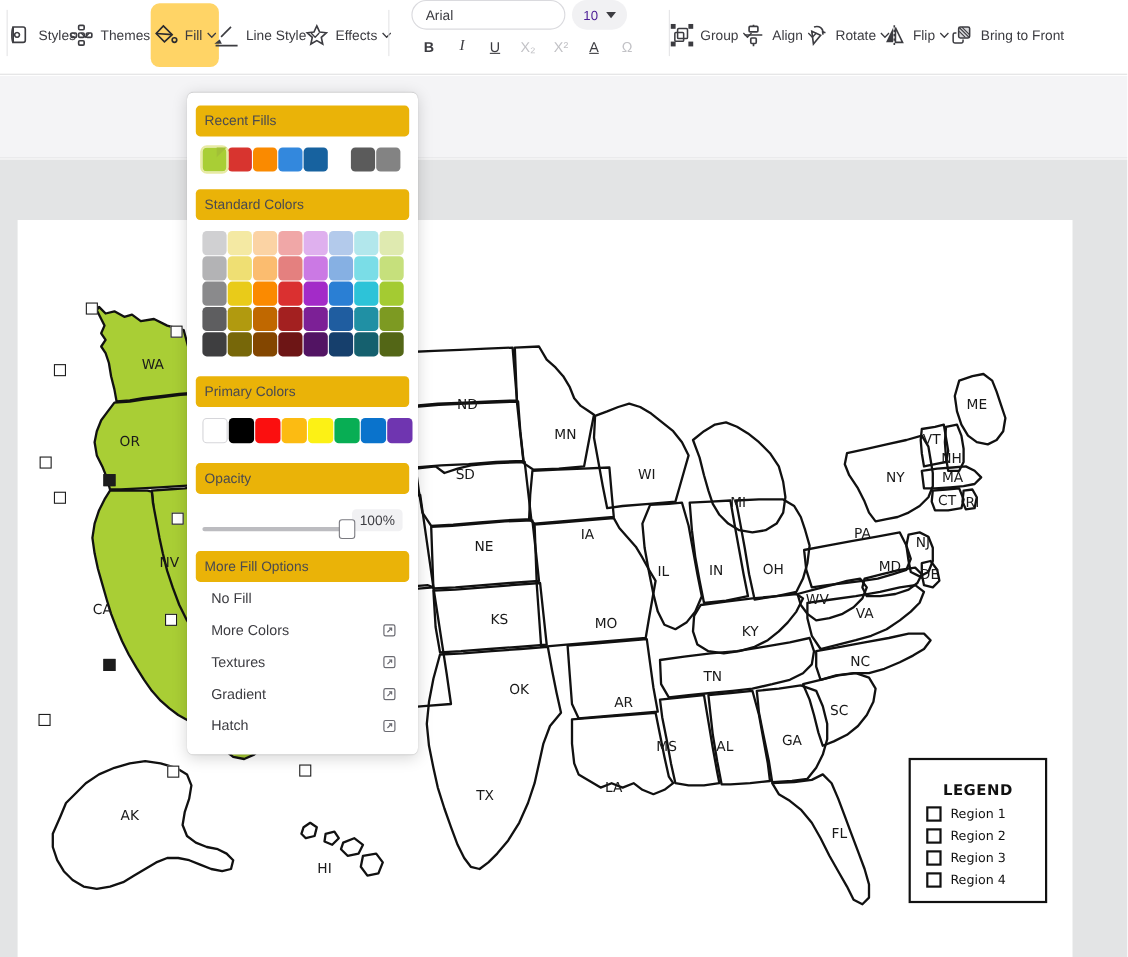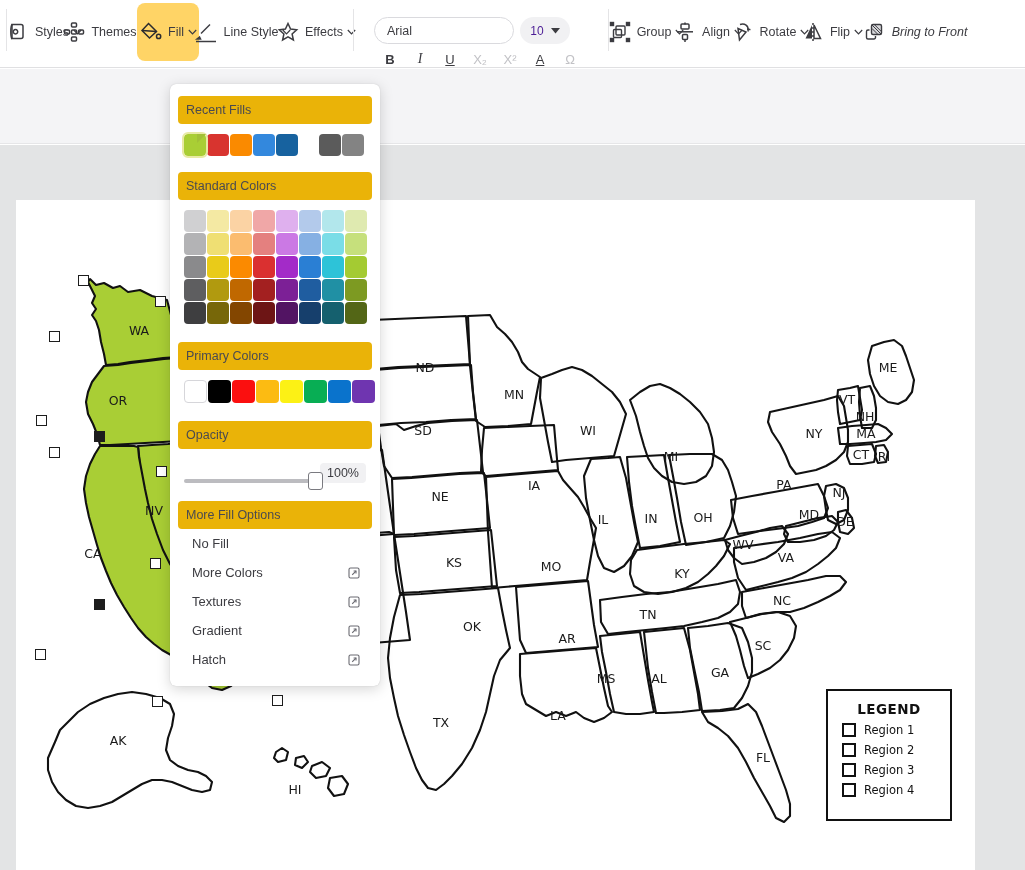--- a/index.html
+++ b/index.html
@@ -24,34 +24,34 @@
     width: 1px; height: 42px; background: #e4e4e6; margin: 9px 6px 0 6px; flex: none;
   }
   .tb-group { display: flex; align-items: flex-start; }
   .tb-btn {
     width: 62px; height: 58px; margin: 3px 0 0 0;
     display: flex; flex-direction: row; align-items: center; justify-content: center;
     gap: 5px; border-radius: 8px; cursor: pointer; flex: none;
     background: transparent;
   }
   .tb-btn.wide { width: 86px; }
-  .tb-btn.xwide { width: 104px; font-style: italic; }
+  .tb-btn.xwide { width: 104px; }
   .tb-btn.active { background: #ffd466; }
   .tb-ico { height: 25px; display: flex; align-items: center; justify-content: center; }
   .tb-ico svg { display: block; }
   .tb-lbl {
     font-size: 12.5px; color: #3c3c41; white-space: nowrap;
     display: flex; align-items: center; gap: 4px; line-height: 1;
   }
   .caret { display: inline-block; }
   .caret svg { display: block; }
 
   
   .font-cluster {
-    display: flex; flex-direction: column; gap: 3px; padding-top: 17px; margin-left: 14px;
+    display: flex; flex-direction: column; gap: 3px; padding-top: 0; margin-left: 14px;
   }
   .font-row1 { display: flex; align-items: center; gap: 6px; }
   .font-name {
     width: 140px; height: 27px; border: 1px solid #dadade; border-radius: 14px;
     background: #fff; font-size: 12.5px; color: #3c3c41;
     padding: 0 12px; outline: none; font-family: "Liberation Sans", sans-serif;
   }
   .font-size-box {
     height: 27px; min-width: 50px; border-radius: 14px; background: #f1f1f3;
     display: flex; align-items: center; justify-content: center; gap: 7px;
@@ -150,21 +150,21 @@
   .ext-ico { color: #6b6b72; display: flex; }
   .ext-ico svg { display: block; }
 
   
   .legend-box {
     position: absolute; left: 826px; top: 689px; width: 126px; height: 132px;
     background: #ffffff; border: 2px solid #111111; z-index: 5;
   }
   .legend-title {
     text-align: center; font-weight: bold; font-size: 13.5px; color: #111;
-    margin-top: 10px; letter-spacing: 0.5px;
+    margin-top: 20px; letter-spacing: 0.5px;
     font-family: "DejaVu Sans", sans-serif;
   }
   .legend-row {
     display: flex; align-items: center; gap: 8px; margin: 6px 0 0 14px;
   }
   .legend-chk {
     width: 14px; height: 14px; border: 2px solid #111; background: #fff; flex: none;
   }
   .legend-lbl { font-size: 11.5px; color: #111; font-family: "DejaVu Sans", sans-serif; }
 

